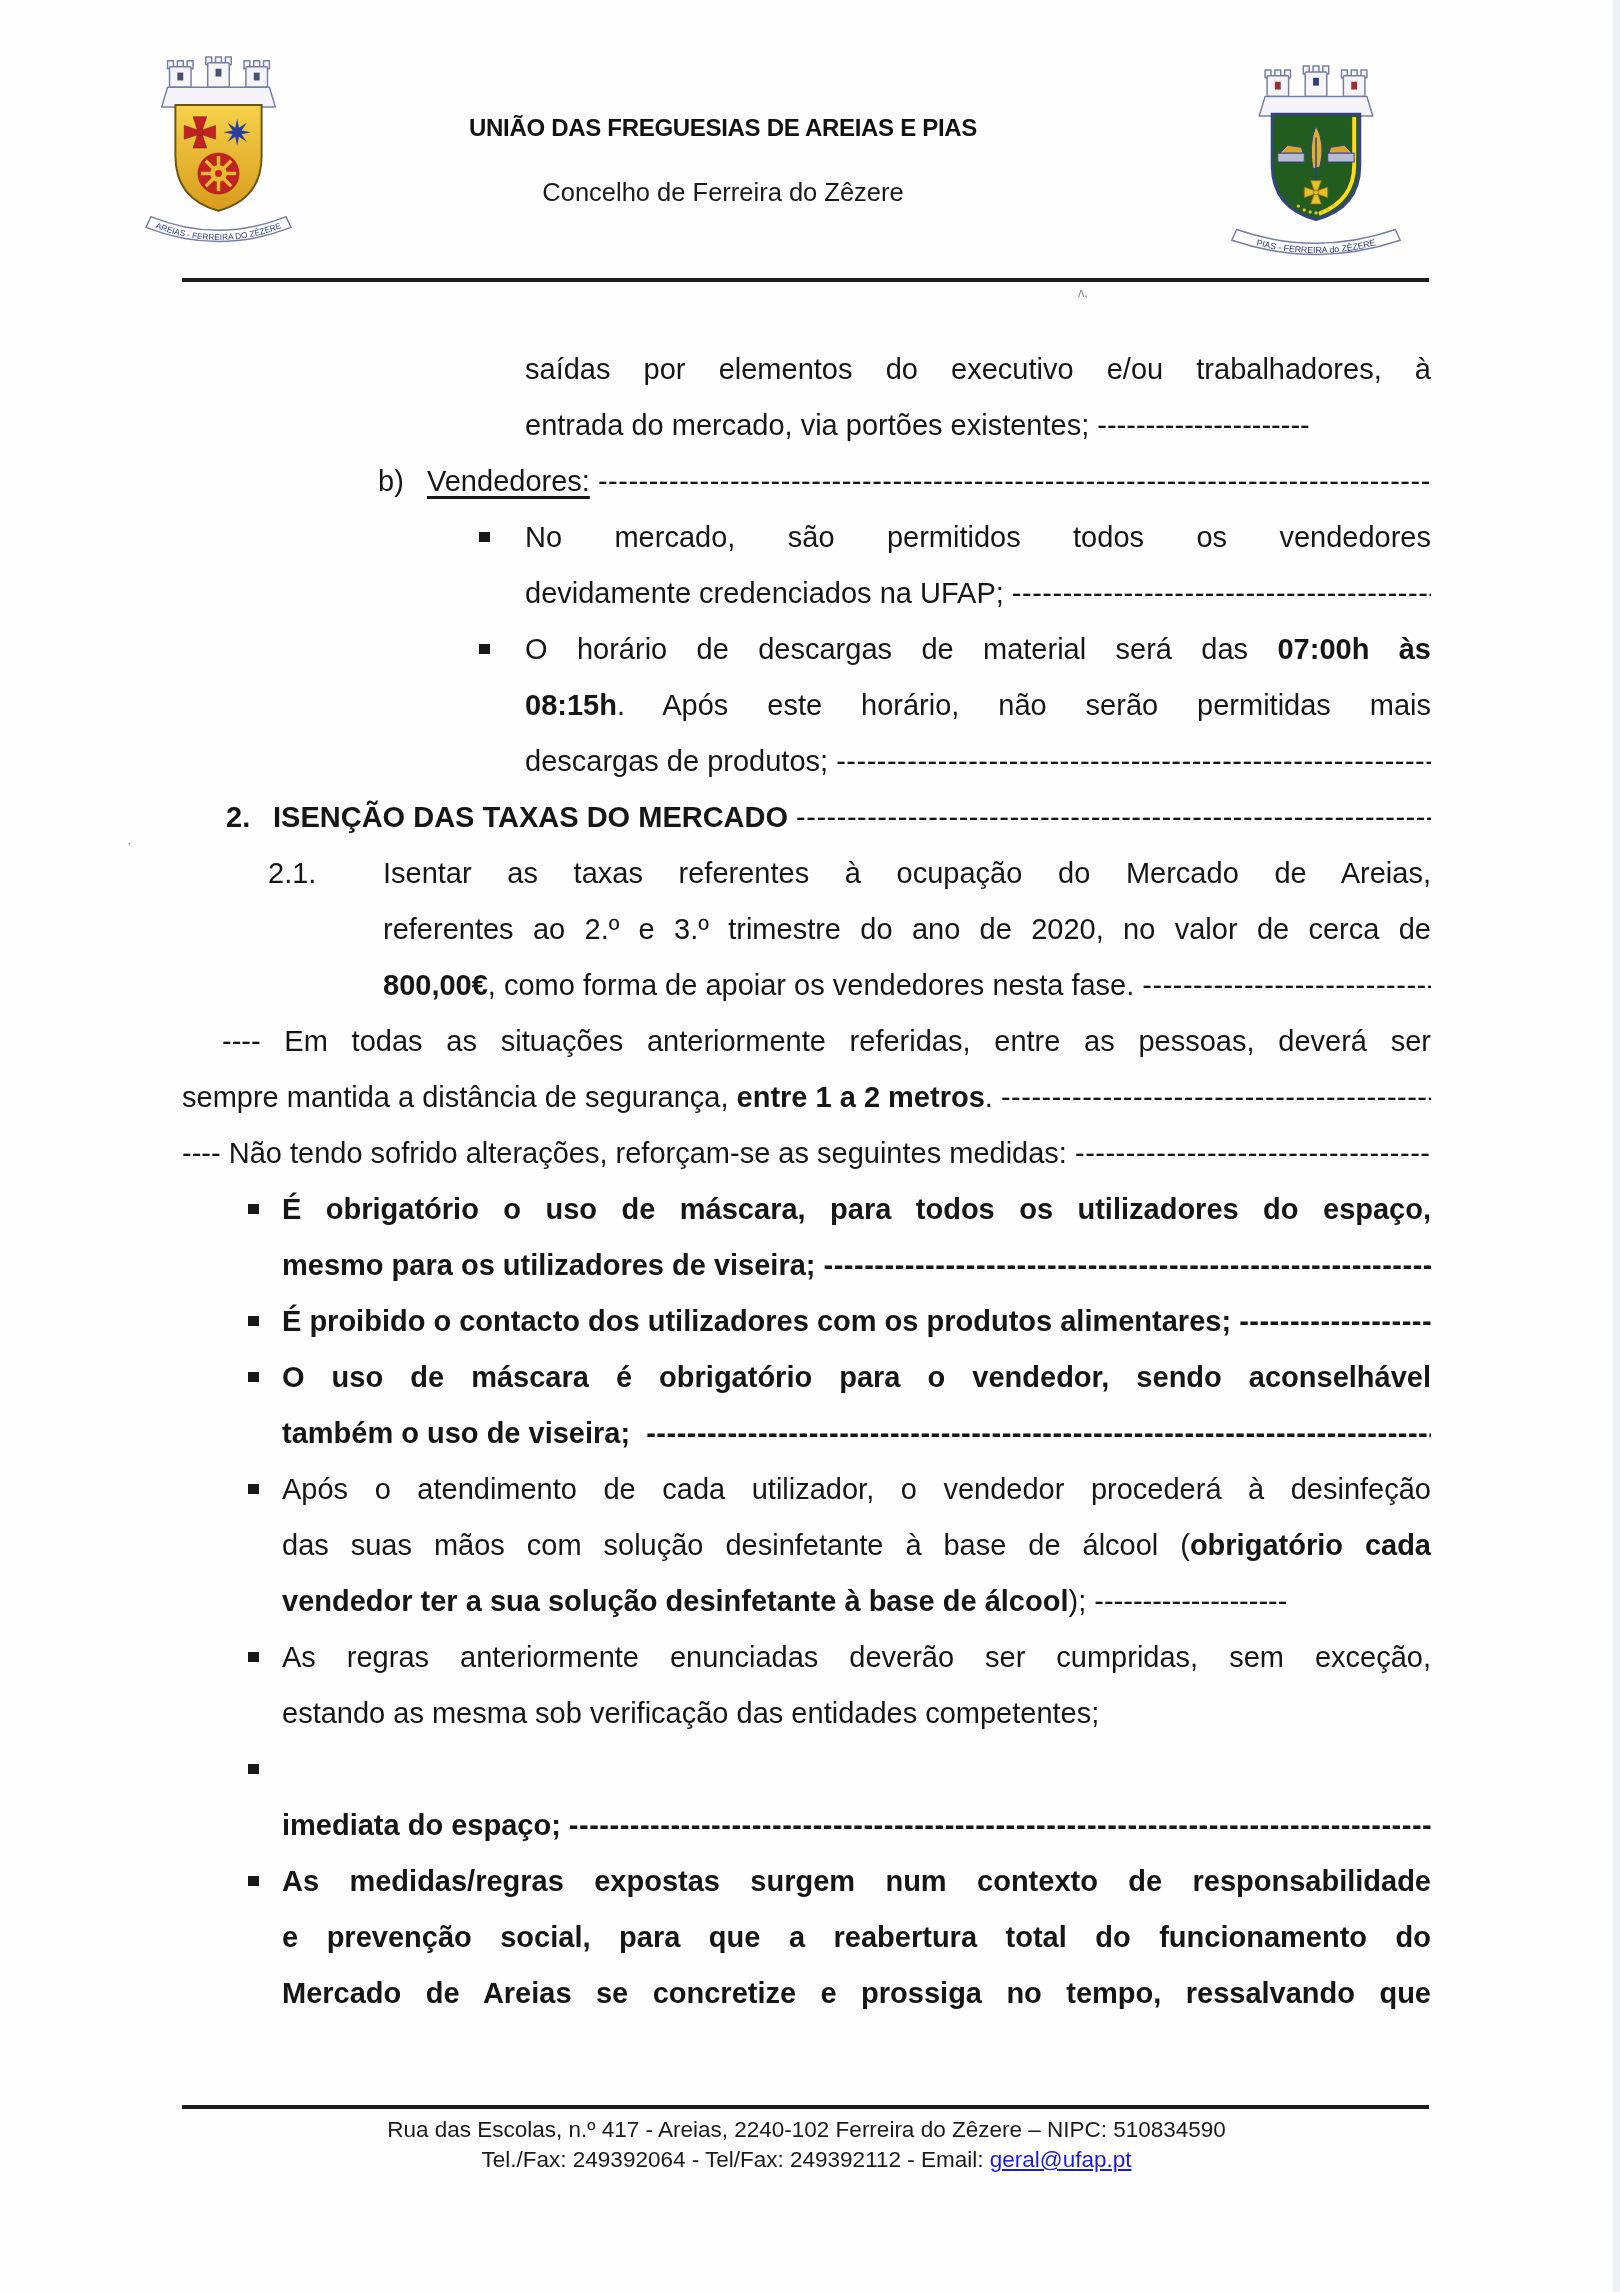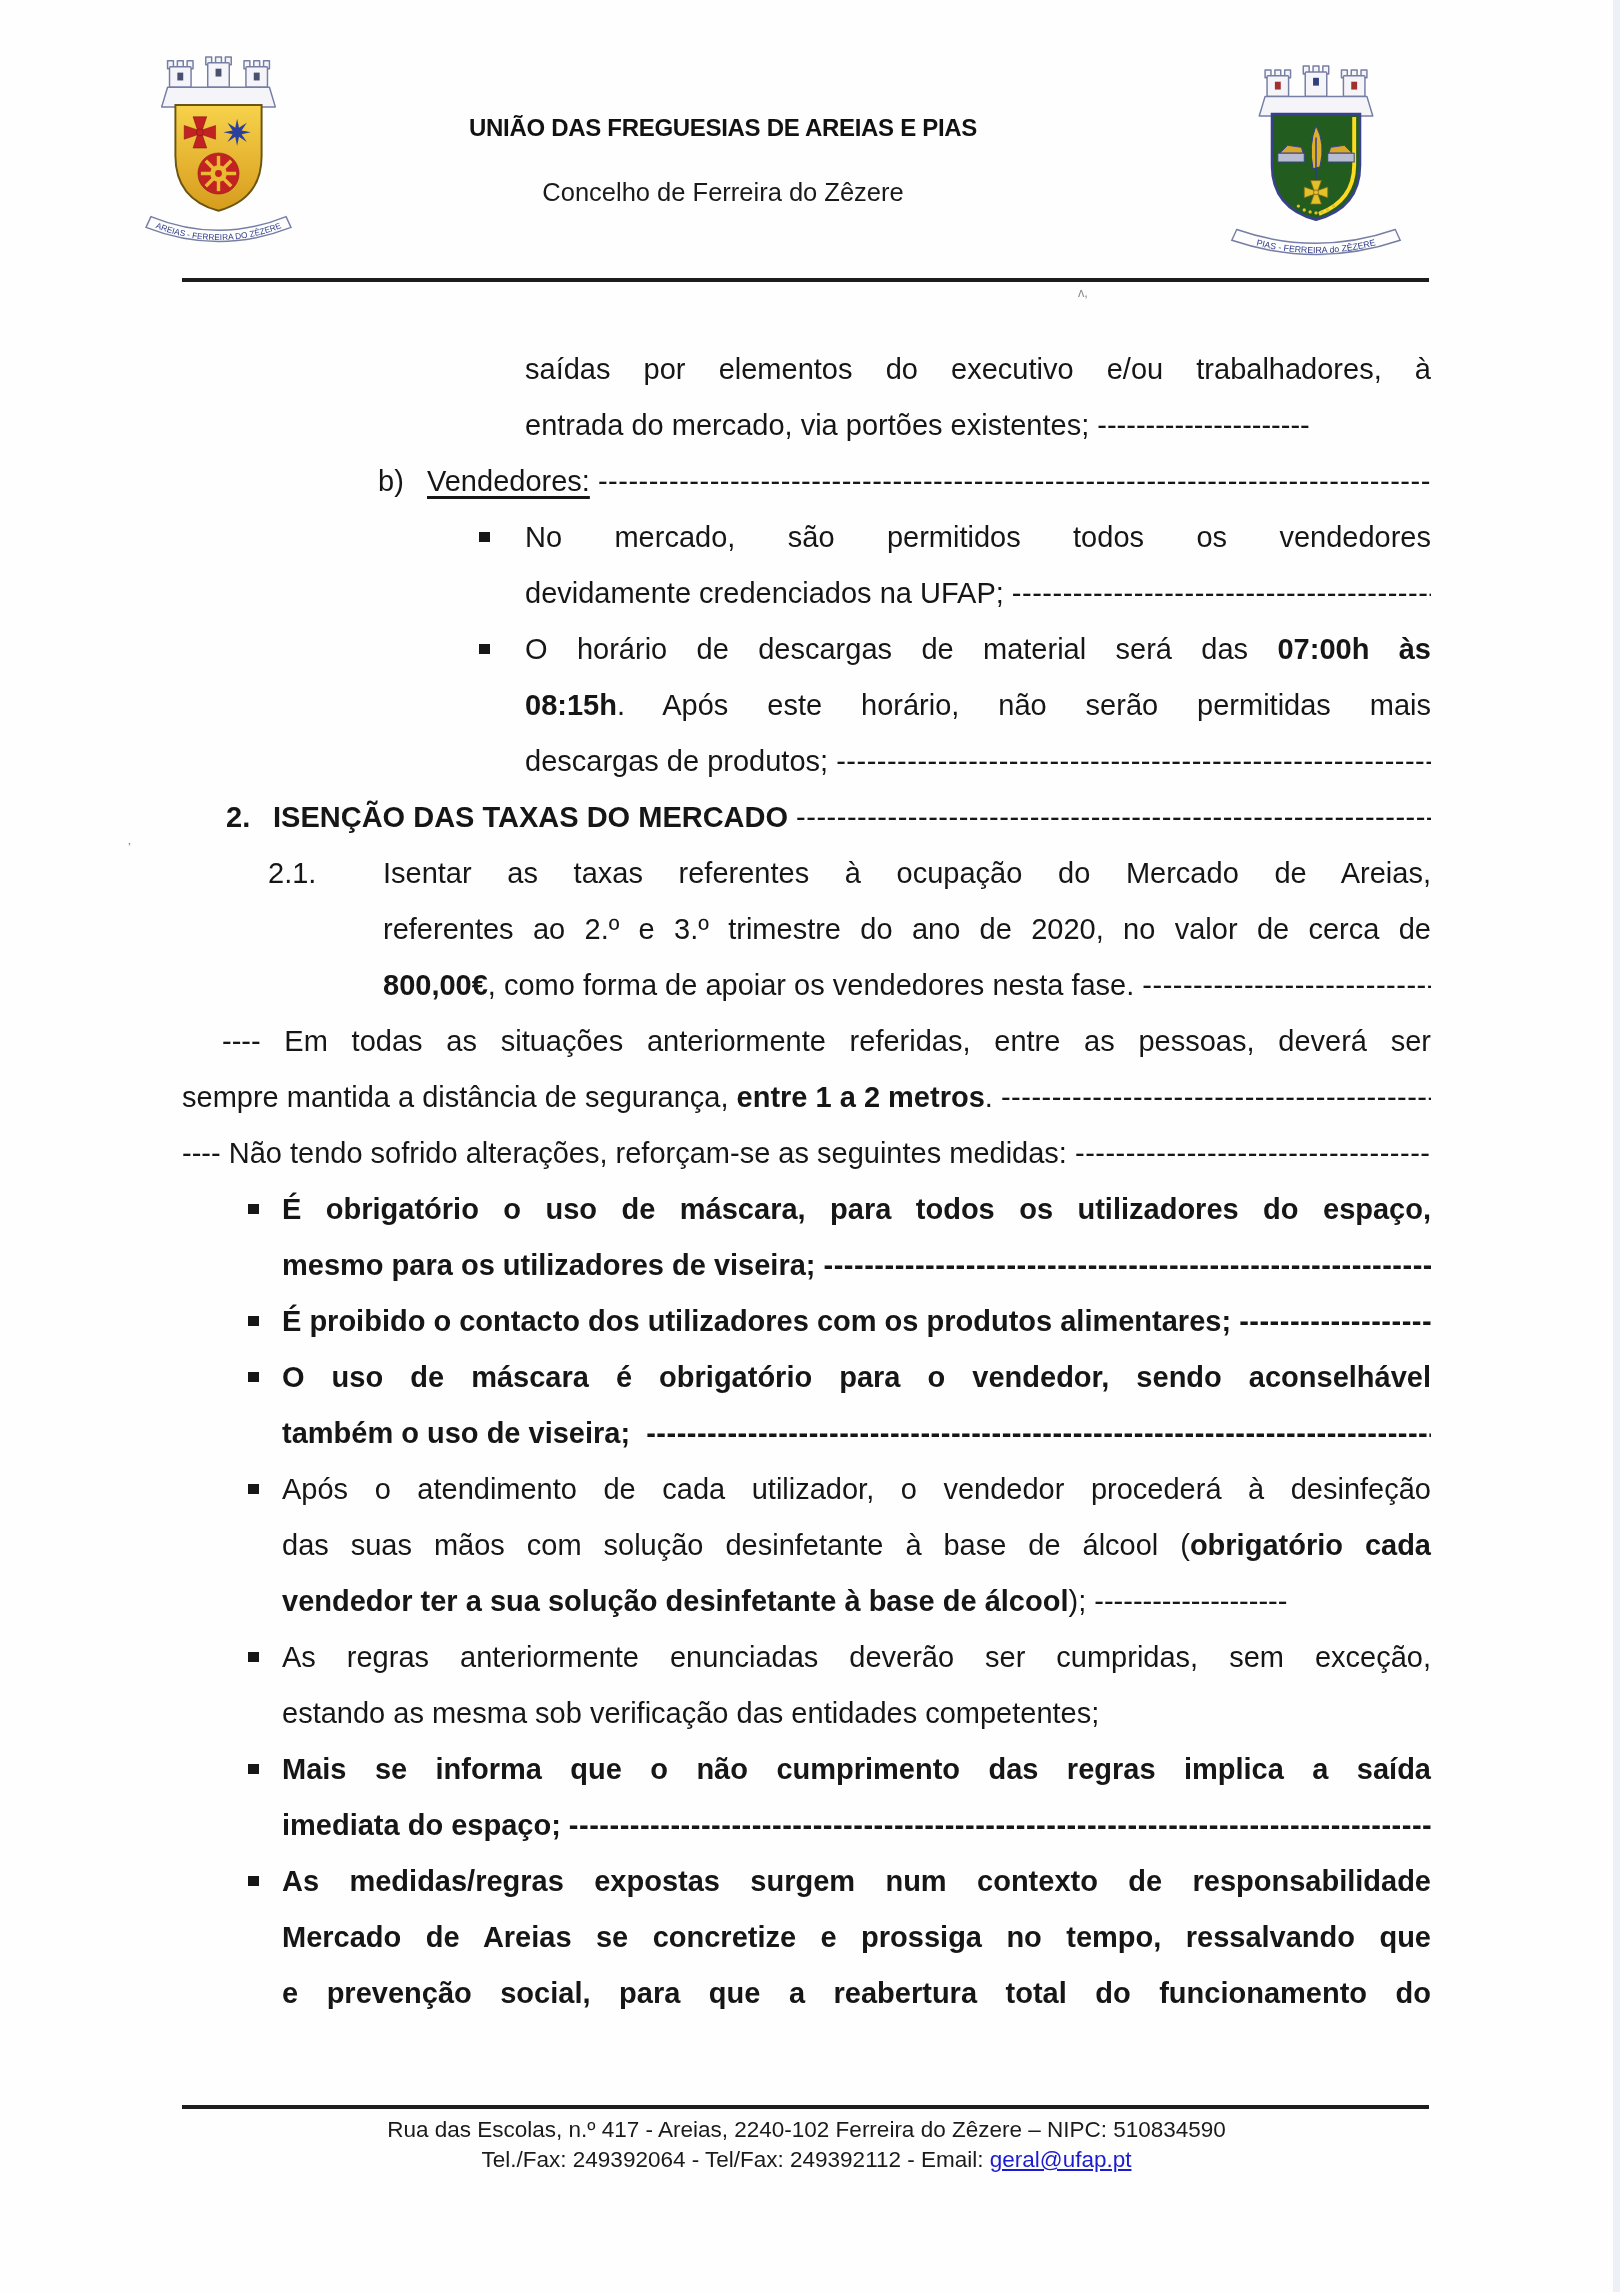--- a/index.html
+++ b/index.html
@@ -202,25 +202,25 @@
       <div class="line justify" style="padding-left: 100px;"><span class="bullet" style="left: 66px;"></span><span class="txt"><span class="b">É obrigatório o uso de máscara, para todos os utilizadores do espaço,</span></span></div>
       <div class="line flex" style="padding-left: 100px;"><span class="txt"><span class="b">mesmo para os utilizadores de viseira; </span></span><span class="leader b">----------------------------------------------------------------------------------------------------------------------------------------------------------------</span></div>
       <div class="line flex" style="padding-left: 100px;"><span class="bullet" style="left: 66px;"></span><span class="txt"><span class="b">É proibido o contacto dos utilizadores com os produtos alimentares; </span></span><span class="leader b">----------------------------------------------------------------------------------------------------------------------------------------------------------------</span></div>
       <div class="line justify" style="padding-left: 100px;"><span class="bullet" style="left: 66px;"></span><span class="txt"><span class="b">O uso de máscara é obrigatório para o vendedor, sendo aconselhável</span></span></div>
       <div class="line flex" style="padding-left: 100px; gap: 8px;"><span class="txt"><span class="b">também o uso de viseira; </span></span><span class="leader b">----------------------------------------------------------------------------------------------------------------------------------------------------------------</span></div>
       <div class="line justify" style="padding-left: 100px;"><span class="bullet" style="left: 66px;"></span><span class="txt"><span>Após o atendimento de cada utilizador, o vendedor procederá à desinfeção</span></span></div>
       <div class="line justify" style="padding-left: 100px;"><span class="txt"><span>das suas mãos com solução desinfetante à base de álcool (</span><span class="b">obrigatório cada</span></span></div>
       <div class="line" style="padding-left: 100px;"><span class="txt"><span class="b">vendedor ter a sua solução desinfetante à base de álcool</span><span>); --------------------</span></span></div>
       <div class="line justify" style="padding-left: 100px;"><span class="bullet" style="left: 66px;"></span><span class="txt"><span>As regras anteriormente enunciadas deverão ser cumpridas, sem exceção,</span></span></div>
       <div class="line flex" style="padding-left: 100px; flex-direction: column;"><span class="txt"><span>estando as mesma sob verificação das entidades competentes; </span></span><span class="leader">----------------------------------------------------------------------------------------------------------------------------------------------------------------</span></div>
-      <div class="line justify" style="padding-left: 100px;"><span class="bullet" style="left: 66px;"></span><span class="txt"><span class="b">Mais se informa que o não cumprimento das regras implica a saída</span></span></div>
+      <div class="line justify" style="padding-left: 100px;"><span class="bullet" style="left: 66px;"></span></div>
       <div class="line flex" style="padding-left: 100px;"><span class="txt"><span class="b">imediata do espaço; </span></span><span class="leader b">----------------------------------------------------------------------------------------------------------------------------------------------------------------</span></div>
       <div class="line justify" style="padding-left: 100px;"><span class="bullet" style="left: 66px;"></span><span class="txt"><span class="b">As medidas/regras expostas surgem num contexto de responsabilidade</span></span></div>
+      <div class="line justify" style="padding-left: 100px;"><span class="txt"><span class="b">e prevenção social, para que a reabertura total do funcionamento do</span></span></div>
       <div class="line justify" style="padding-left: 100px;"><span class="txt"><span class="b">Mercado de Areias se concretize e prossiga no tempo, ressalvando que</span></span></div>
-      <div class="line justify" style="padding-left: 100px;"><span class="txt"><span class="b">e prevenção social, para que a reabertura total do funcionamento do</span></span></div>
     </main>
 
   <div class="frule"></div>
   <footer class="pfooter">
     <div>Rua das Escolas, n.º 417 - Areias, 2240-102 Ferreira do Zêzere – NIPC: 510834590</div>
     <div><span>Tel./Fax: 249392064 - Tel/Fax: 249392112 - Email: </span><a href="#">geral@ufap.pt</a></div>
   </footer>
 
   <div class="scan-edge"></div>
 </div>

